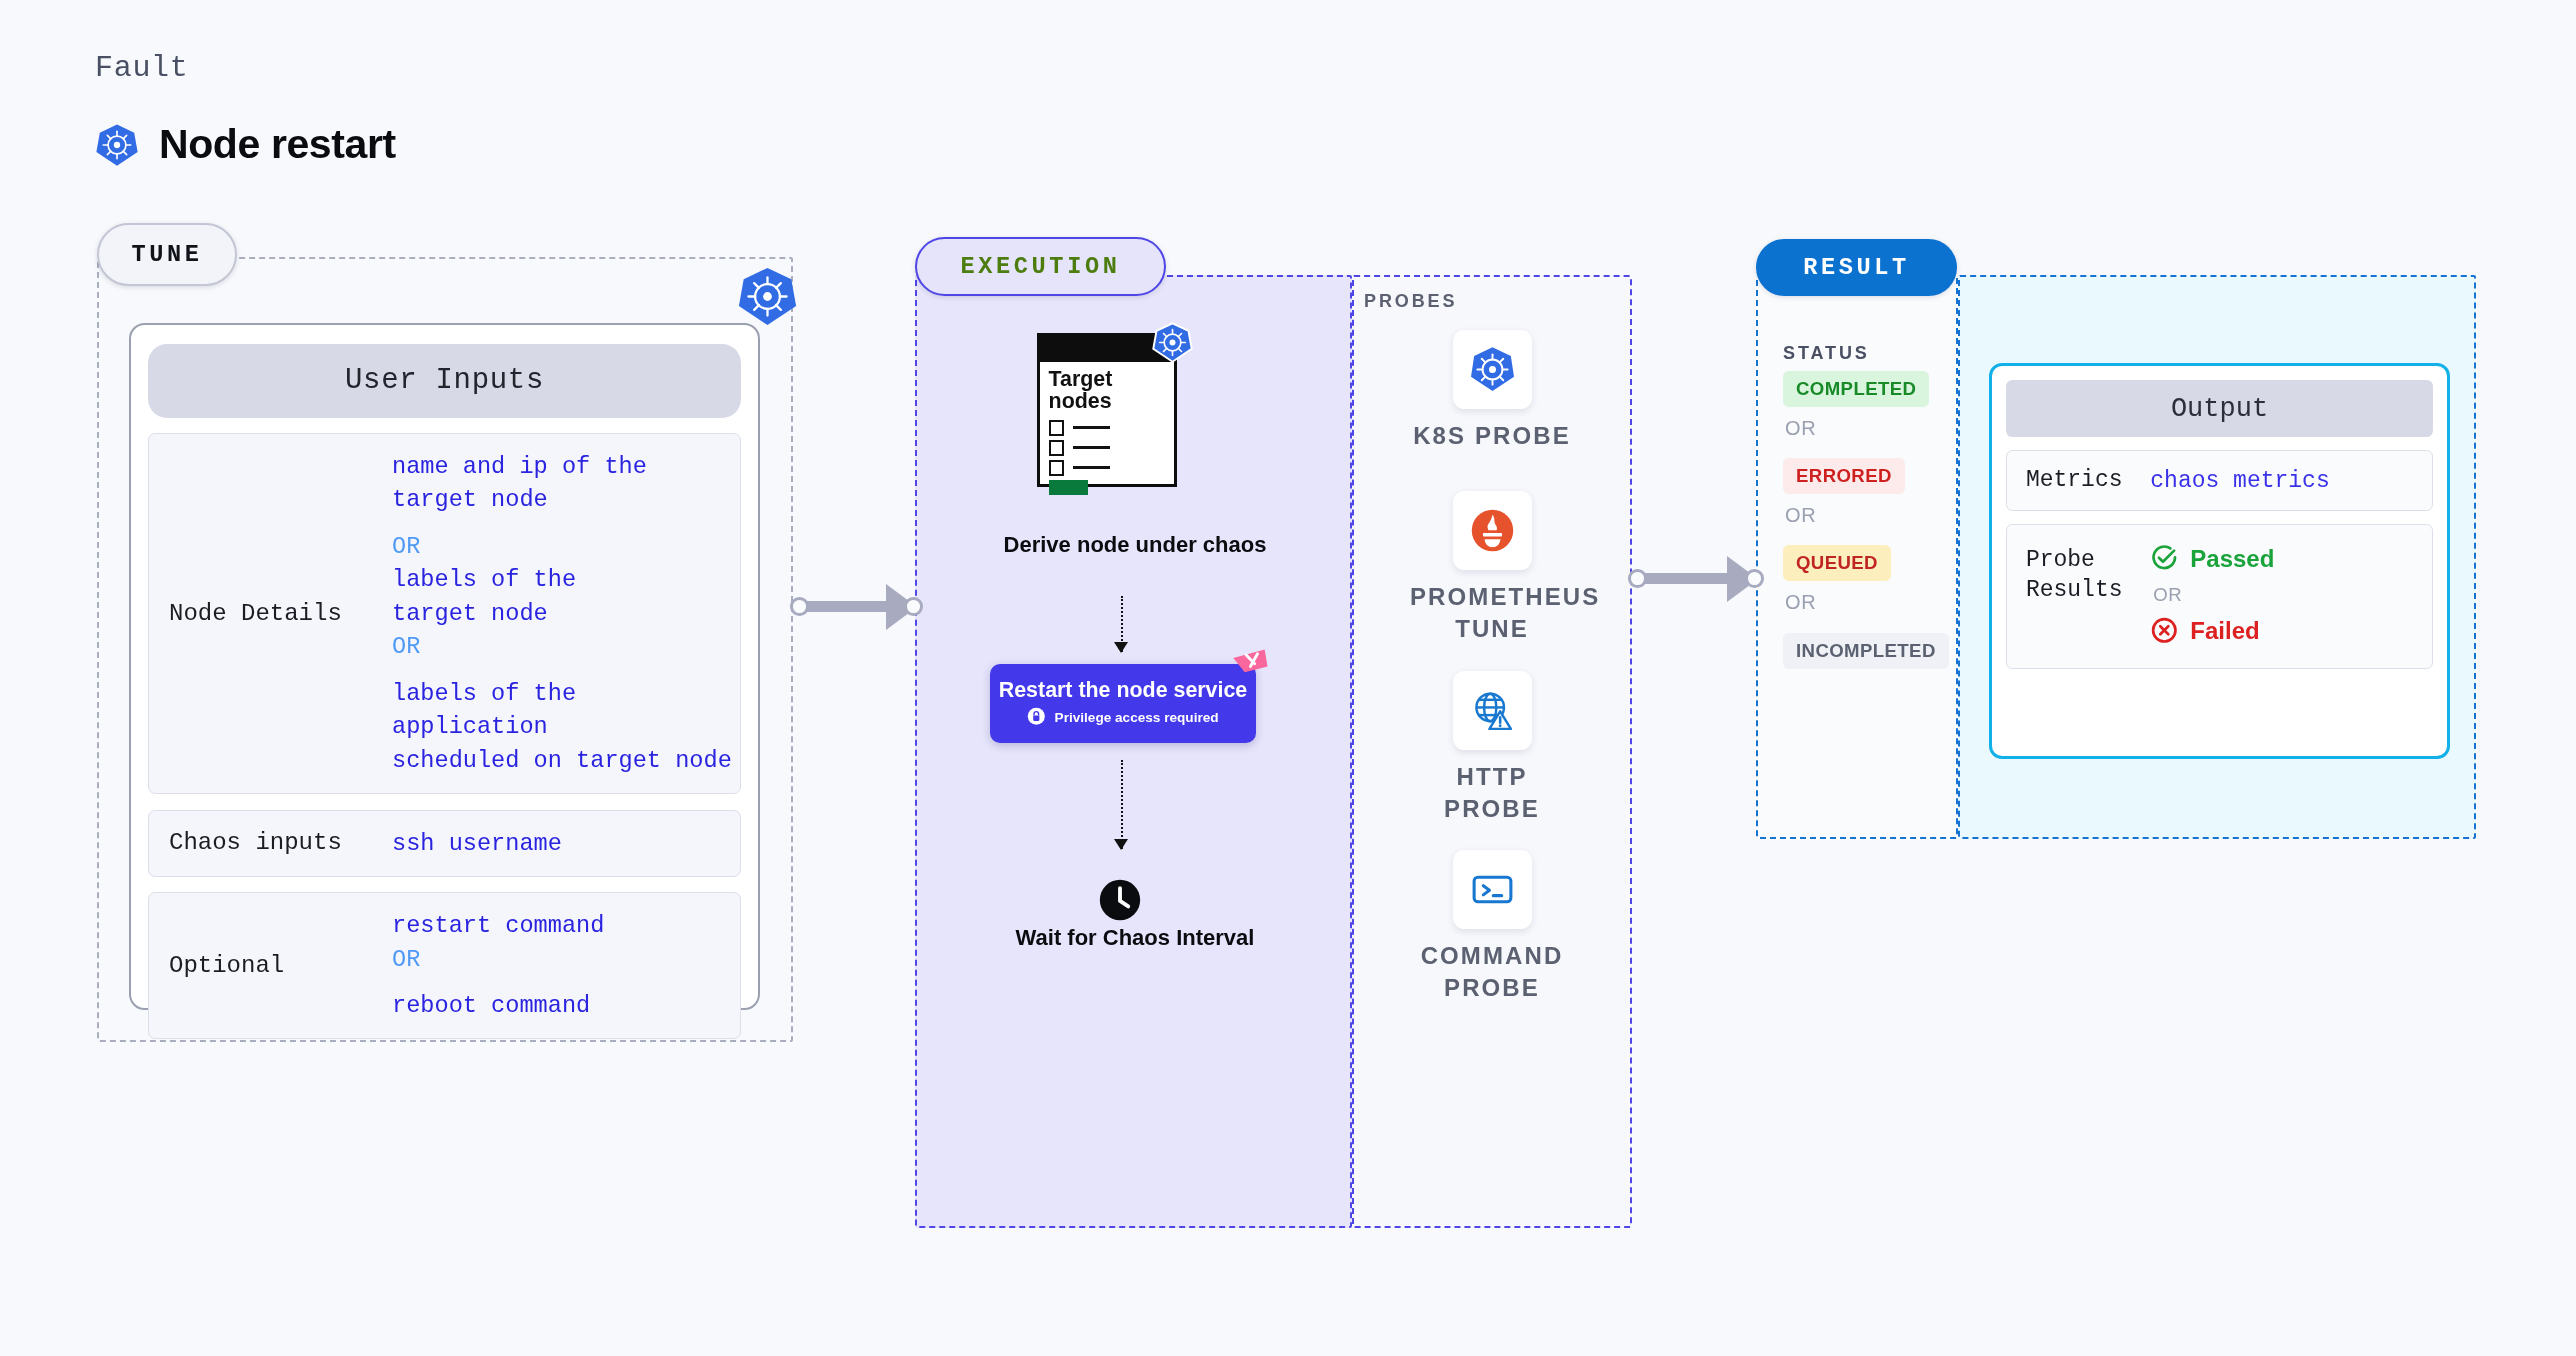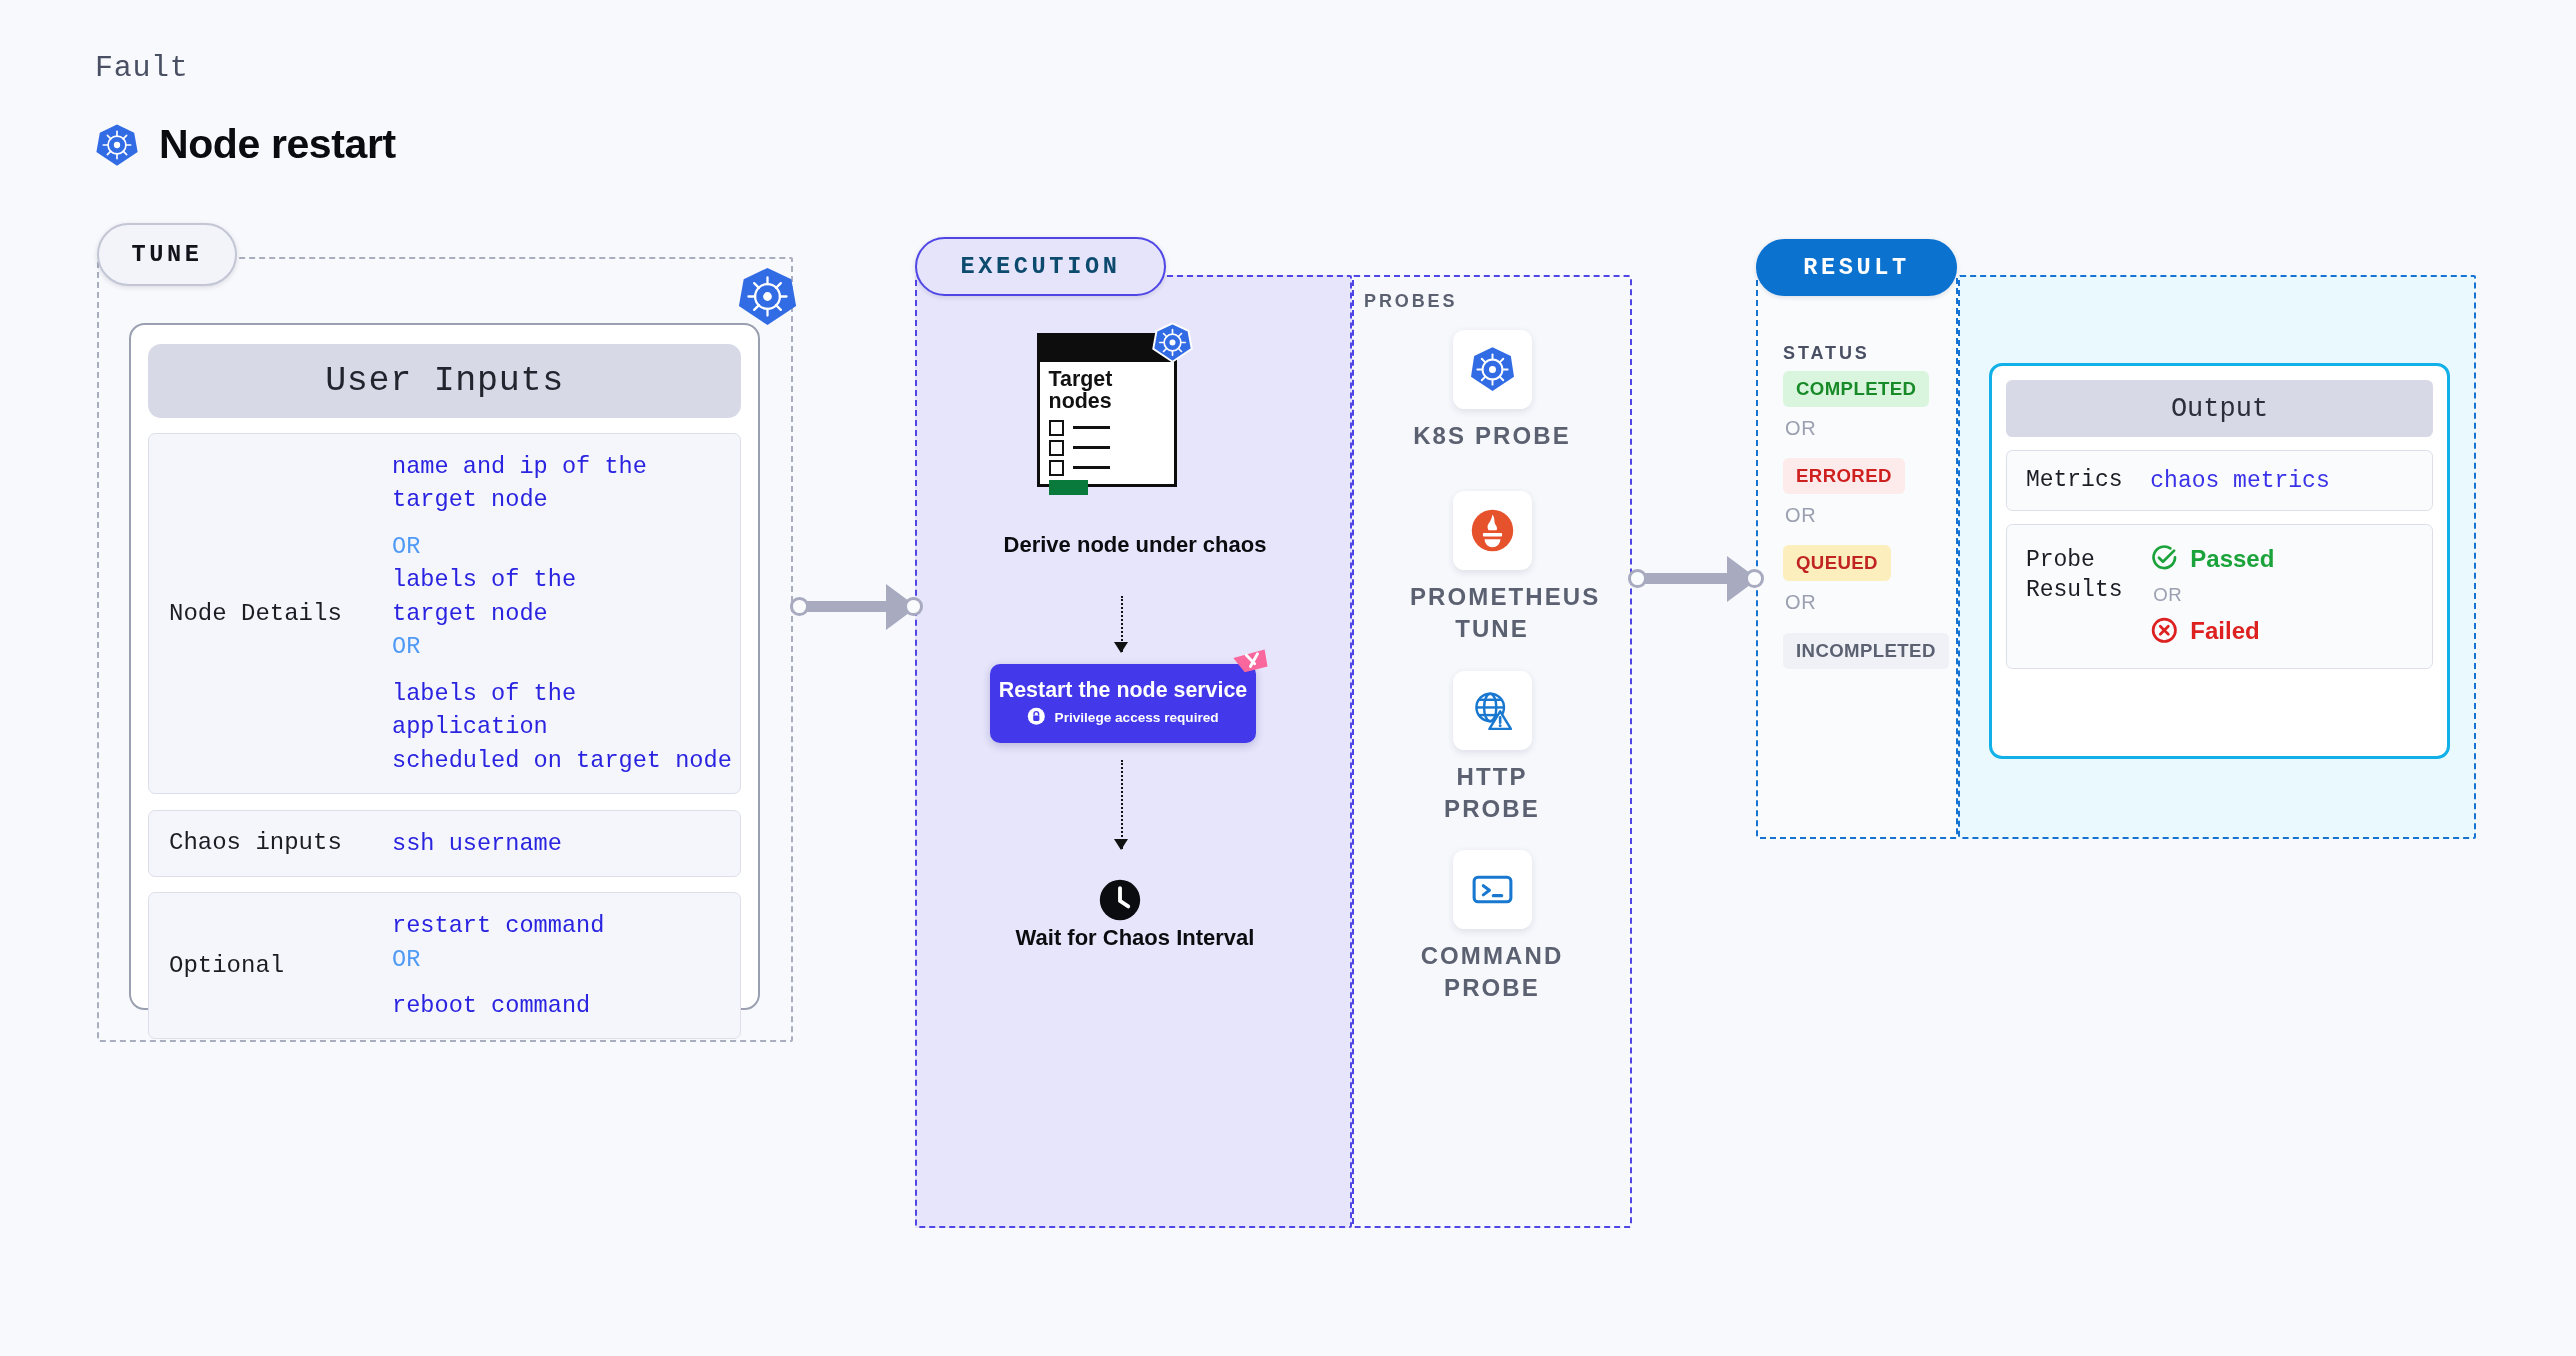--- a/index.html
+++ b/index.html
@@ -22,33 +22,33 @@
   .fault-title { font-size: 41px; font-weight: bold; color: #0b0c10; letter-spacing: -0.4px; }
   .dashed-box { position: absolute; border-style: dashed; border-radius: 2.1px; }
 
   .pill {
     position: absolute; display: flex; align-items: center; justify-content: center;
     border-radius: 43px; font-family: "Liberation Mono", monospace;
     font-weight: bold; letter-spacing: 3.6px; z-index: 6;
     box-shadow: 0 1.4px 5px rgba(20,25,60,.13);
   }
   .pill-tune { background: #f3f4f9; border: 2.1px solid #c3c6d4; color: #11131a; }
-  .pill-exec { background: #e5e4fb; border: 2.1px solid #4f46e5; color: #0c4a6e; }
+  .pill-exec { background: #e5e4fb; border: 2.1px solid #4f46e5; color: #4d7c0f; }
   .pill-result { background: #0b72d0; border: 2.1px solid #0b72d0; color: #ffffff; }
 
   
   #tune-dashed { left: 97px; top: 257px; width: 696px; height: 785px; border-width: 2.1px; border-color: #a9aebf; background: transparent; }
   #tune-card {
     position: absolute; left: 129px; top: 323px; width: 631px; height: 687px;
     background: #ffffff; border: 2.9px solid #9aa0b0; border-radius: 15.7px;
   }
   .inner-head {
-    margin: 18.6px 17px 0 17px; height: 74px; background: #d7d9e6; border-radius: 13px;
+    margin: 18.6px 17px 0 17px; height: 74px; background: #d7d9e6; border-radius: 19px;
     display: flex; align-items: center; justify-content: center;
-    font-family: "Liberation Mono", monospace; font-size: 35px; color: #22252e; letter-spacing: 0.7px;
+    font-family: "Liberation Mono", monospace; font-size: 29px; color: #22252e; letter-spacing: 0.7px;
   }
   .kv-row {
     margin: 15.7px 17px 0 17px; background: #f5f6fb; border: 1.4px solid #dcdfe9; border-radius: 7.1px;
     display: flex; align-items: center; padding: 15.7px 0;
   }
   .kv-key {
     width: 243px; padding-left: 20px; flex-shrink: 0;
     font-family: "Liberation Mono", monospace; font-size: 24px; color: #1b1d25; line-height: 1.32;
   }
   .kv-vals { font-family: "Liberation Mono", monospace; font-size: 23.6px; color: #2a24e0; line-height: 1.42; }

